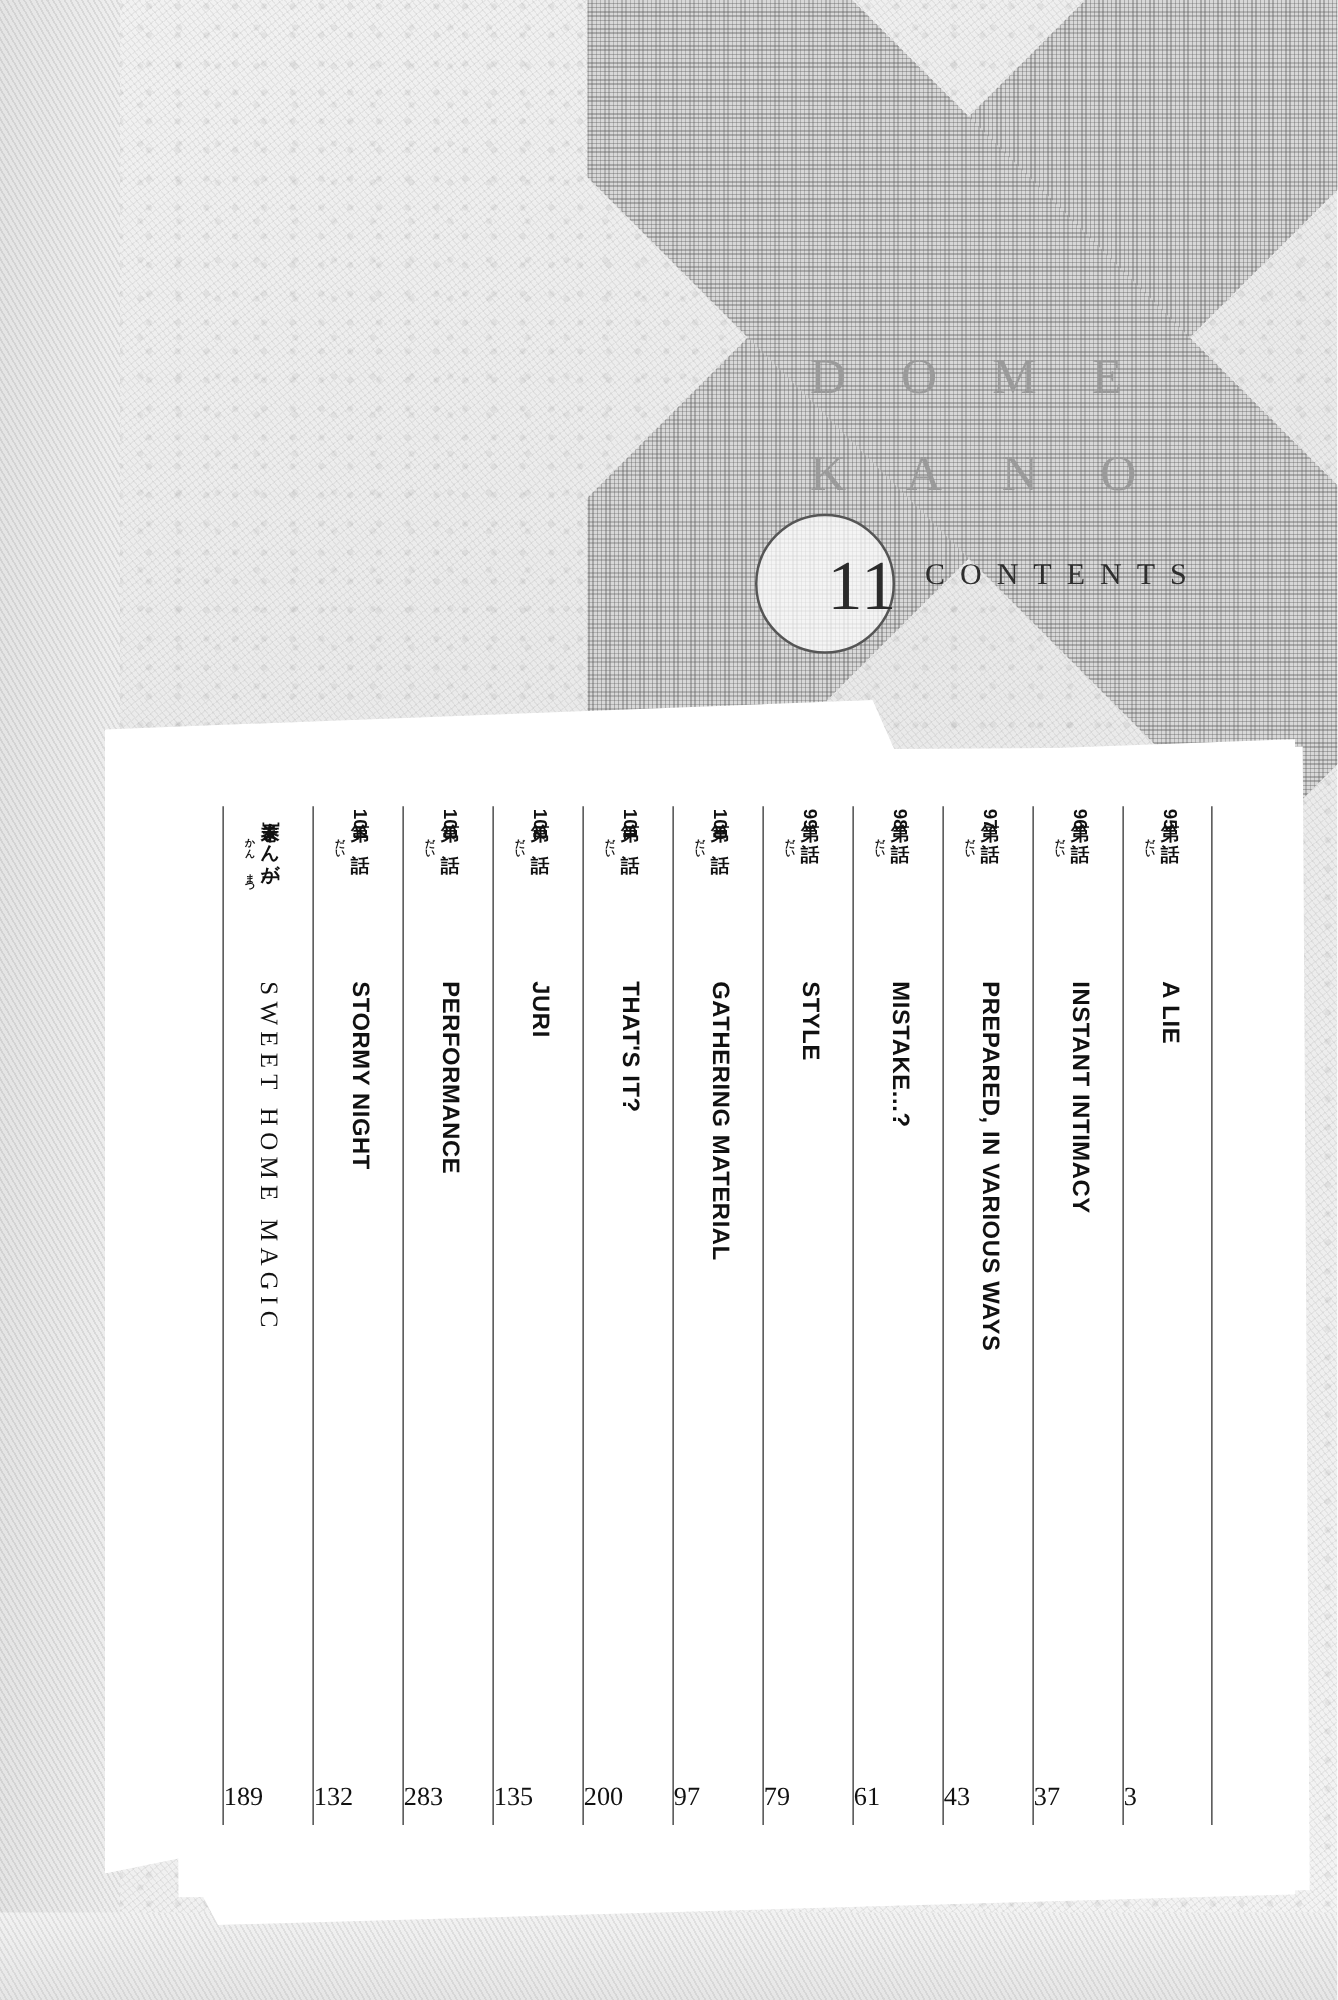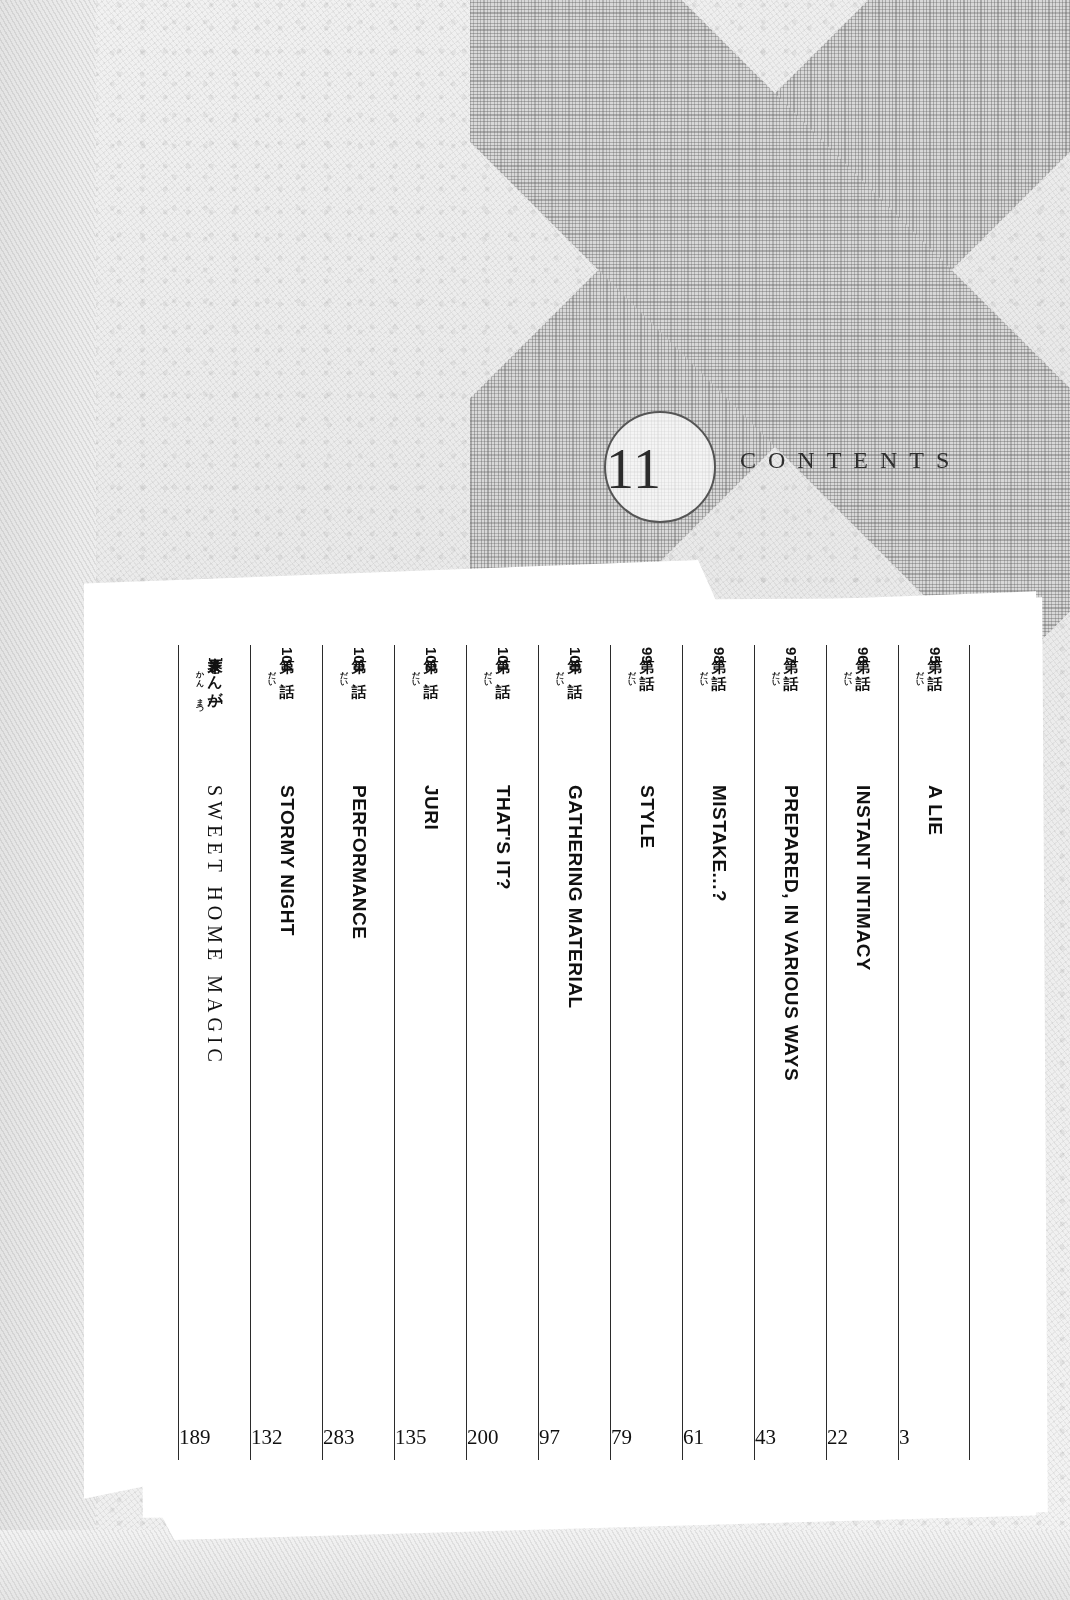--- a/index.html
+++ b/index.html
@@ -87,21 +87,21 @@
     background: rgba(255,255,255,0.72);
     box-sizing: border-box;
   }
   .vol-num {
     position: absolute;
     left: 0;
     top: 0;
     width: 112px;
     height: 112px;
     line-height: 112px;
-    text-align: left;
+    text-align: right;
     font-family: "Liberation Serif", serif;
     font-size: 56px;
     color: #2b2b2b;
     letter-spacing: 1px;
   }
   .contents-word {
     position: absolute;
     left: 740px;
     top: 447px;
     font-family: "Liberation Serif", serif;
@@ -241,20 +241,24 @@
 <div id="page">
 
   <div class="left-edge"></div>
   <div class="bottom-edge"></div>
 
   <div class="x-wrap">
     <div class="x-bar a"></div>
     <div class="x-bar b"></div>
   </div>
 
+  <div class="brand">
+    <div class="l1">D O M E</div>
+    <div class="l2">K A N O</div>
+  </div>
 
   <div class="vol-circle">
     <div class="vol-num">11</div>
   </div>
 
   <div class="contents-word">CONTENTS</div>
 
   <div class="paper"></div>
   <div class="paper-2"></div>
 
@@ -264,21 +268,21 @@
       <div class="chapno">第95話</div>
       <div class="chapno-ruby">だい</div>
       <div class="title">A LIE</div>
       <div class="pageno">3</div>
     </div>
 
     <div class="toc-entry">
       <div class="chapno">第96話</div>
       <div class="chapno-ruby">だい</div>
       <div class="title">INSTANT INTIMACY</div>
-      <div class="pageno">22</div>
+      <div class="pageno">37</div>
     </div>
 
     <div class="toc-entry">
       <div class="chapno">第97話</div>
       <div class="chapno-ruby">だい</div>
       <div class="title">PREPARED, IN VARIOUS WAYS</div>
       <div class="pageno">43</div>
     </div>
 
     <div class="toc-entry">

